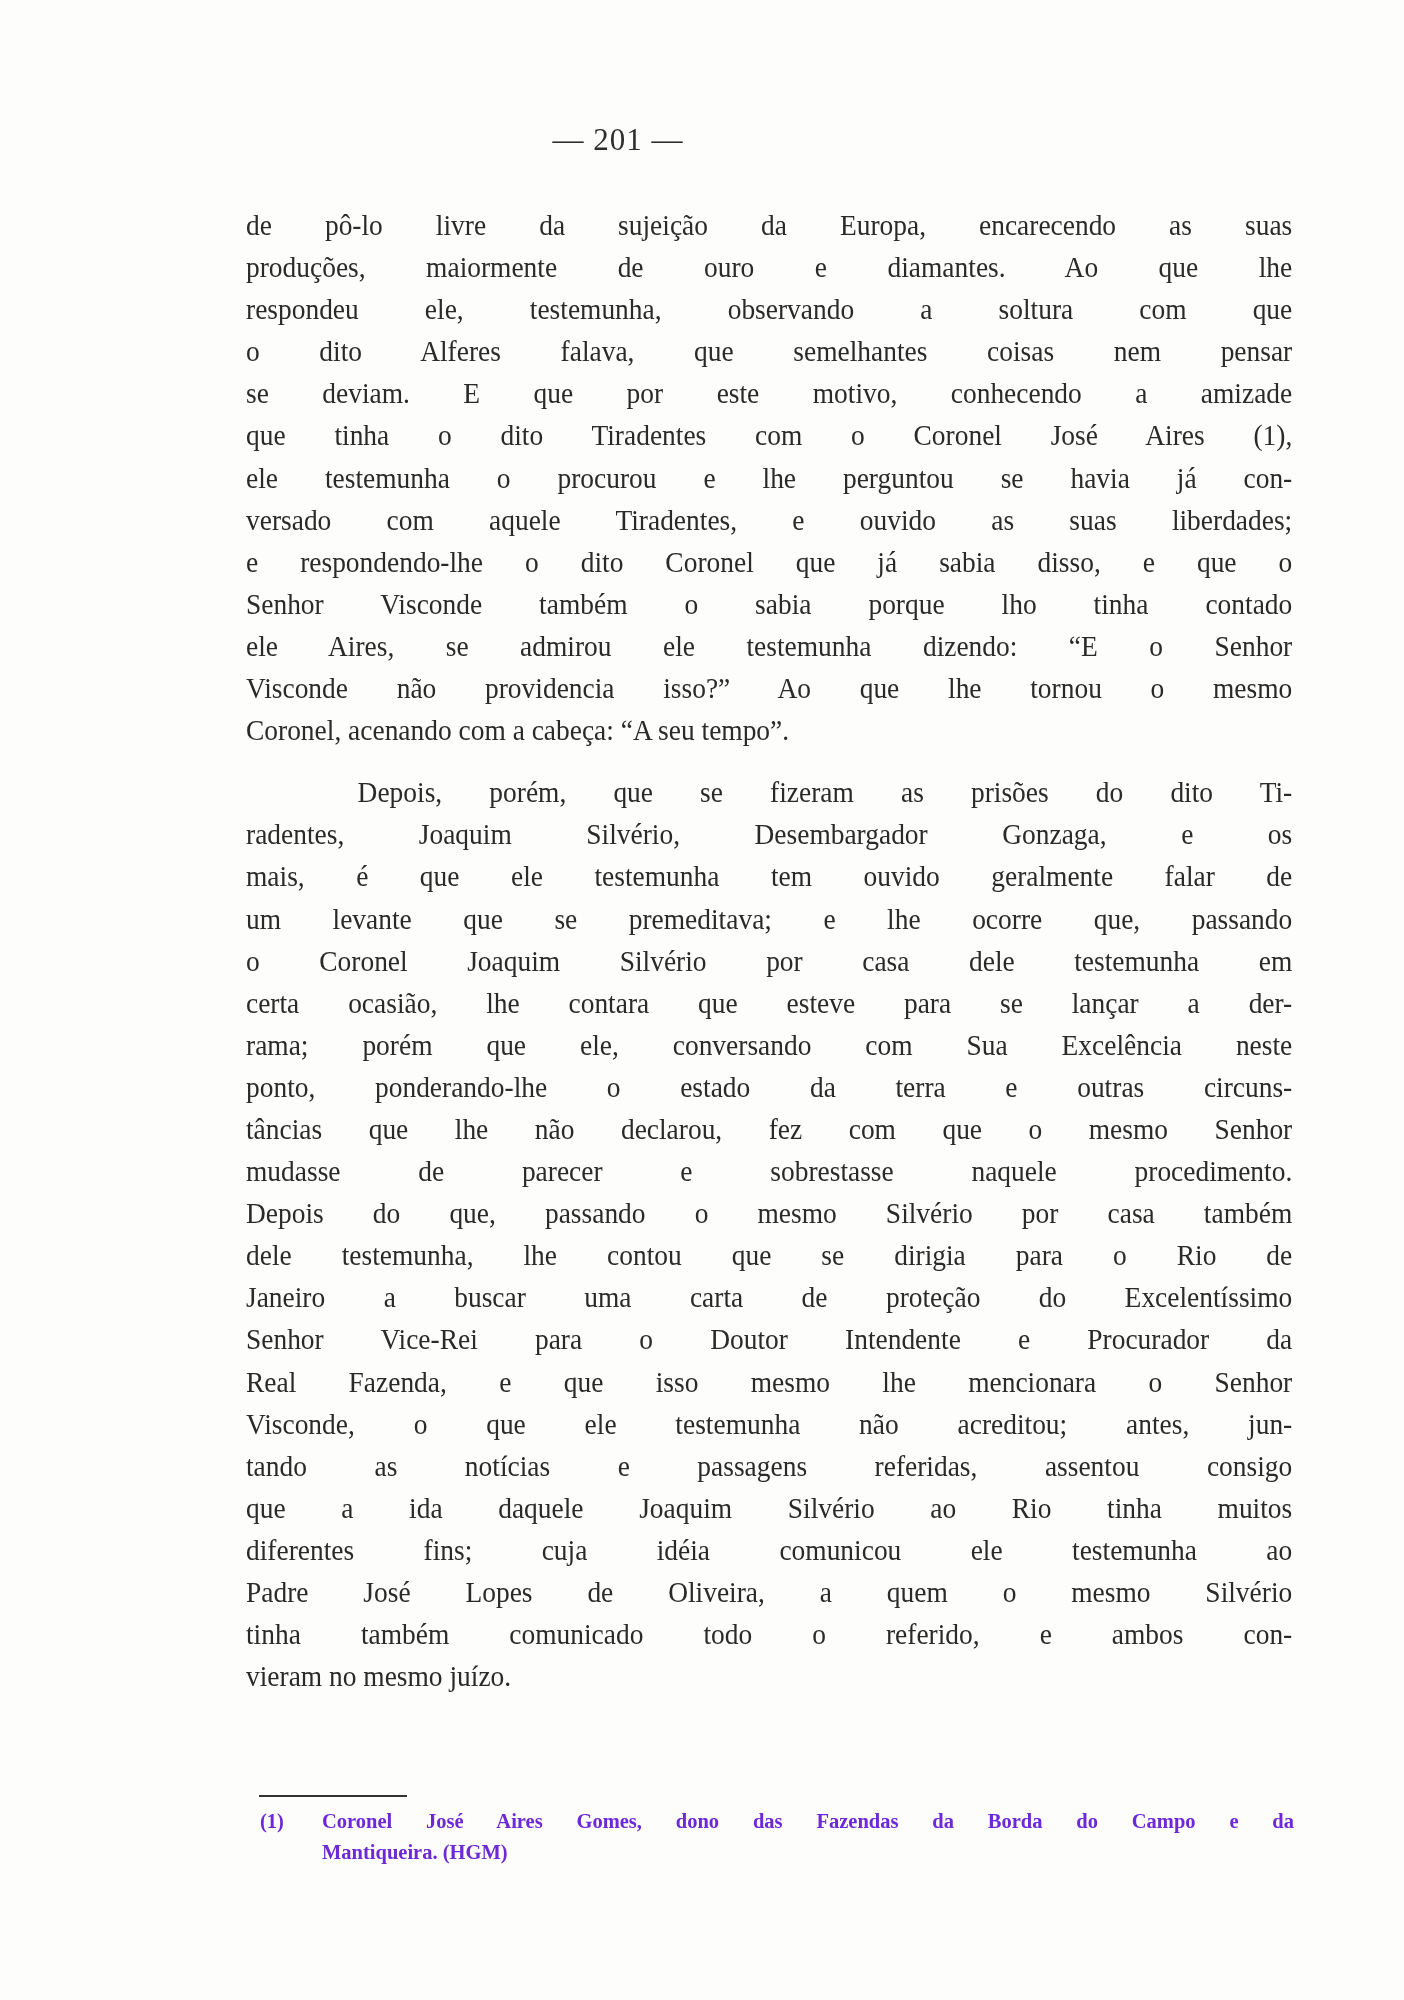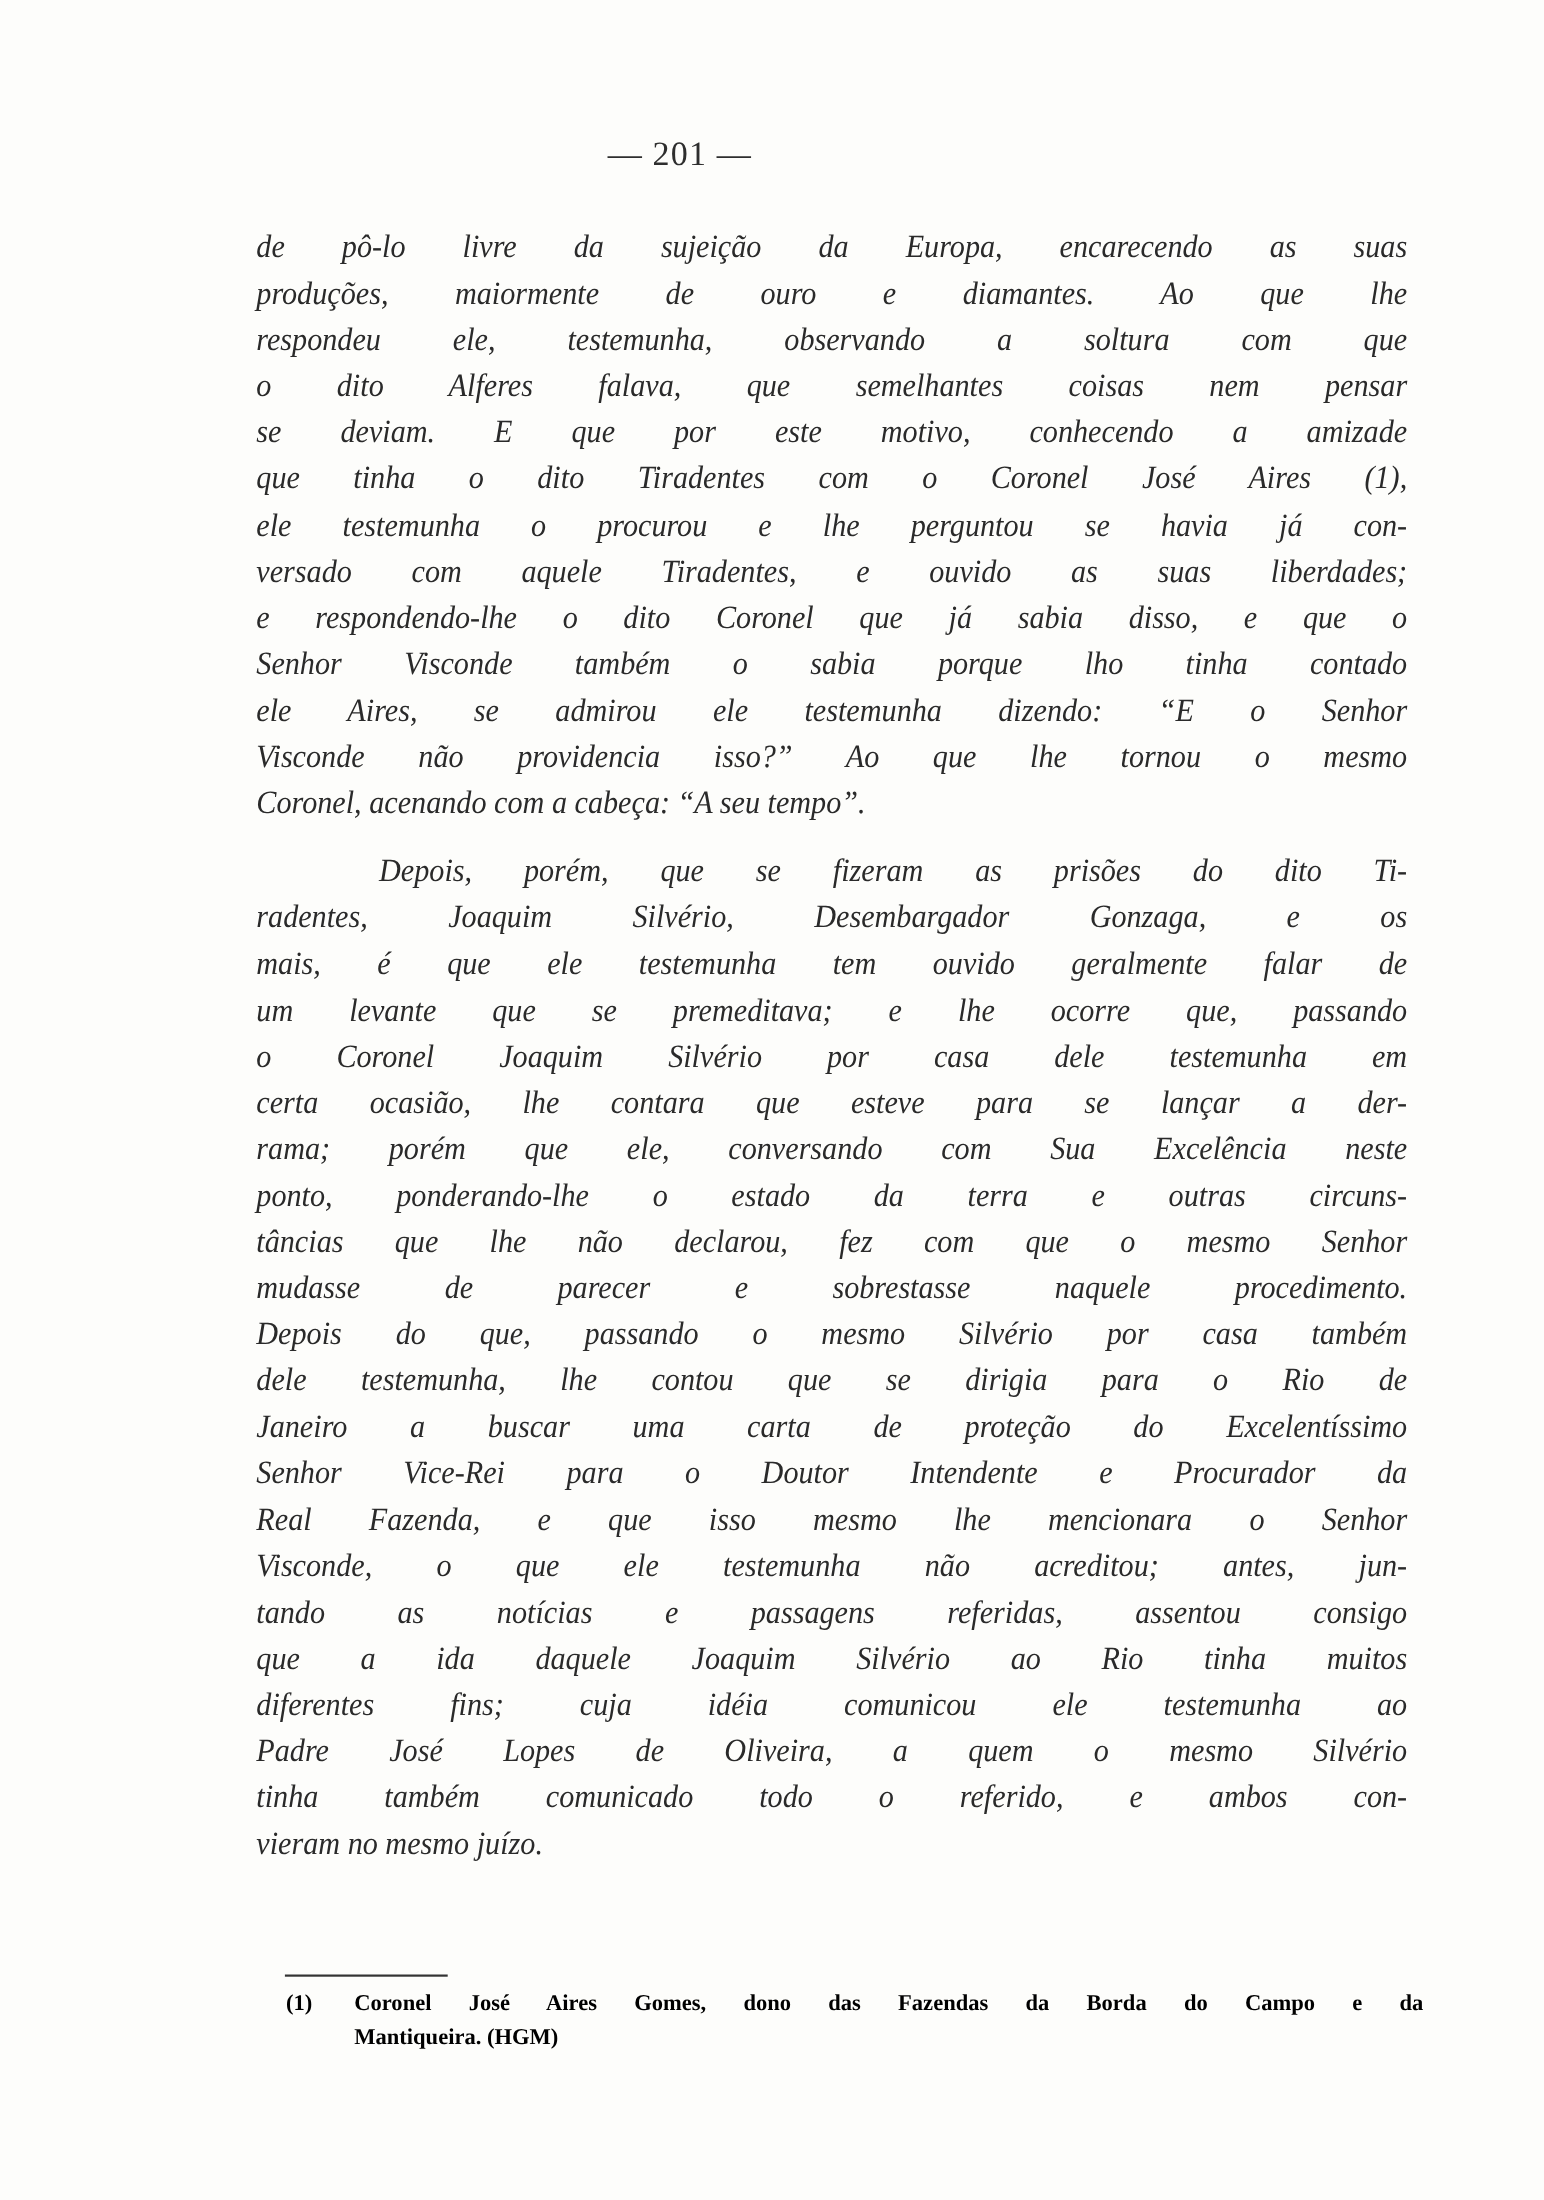--- a/index.html
+++ b/index.html
@@ -14,23 +14,22 @@
     .page-number {
       position: absolute;
       top: 122px; left: 0; width: 1236px;
       text-align: center;
       font-size: 31px;
       letter-spacing: 1px;
       color: #2e2e2e;
     }
     .body-text {
       position: absolute;
-      left: 233px; top: 204px;
+      left: 246px; top: 204px;
       width: 1046px;
-      font-style: italic;
     }
     .line {
       display: block;
       height: 42.1px;
       line-height: 42.1px;
       font-size: 29.5px;
       text-align: justify;
       text-align-last: justify;
       white-space: nowrap;
       overflow: visible;
@@ -46,21 +45,21 @@
       left: 259px; top: 1795px;
       width: 148px; height: 2px;
       background: #333;
     }
     .footnote {
       position: absolute;
       left: 260px; top: 1806px;
       width: 1034px;
       font-size: 20.5px;
       font-weight: bold;
-      color: #000000;
+      color: #6d28d9;
     }
     .fn-line {
       display: block;
       height: 31px; line-height: 31px;
       white-space: nowrap;
     }
     .fn-num { display: inline-block; width: 62px; }
     .fn-cont { padding-left: 62px; }
     .fn-text-first { display: inline-block; width: 972px; text-align: justify; text-align-last: justify; }
   </style>

